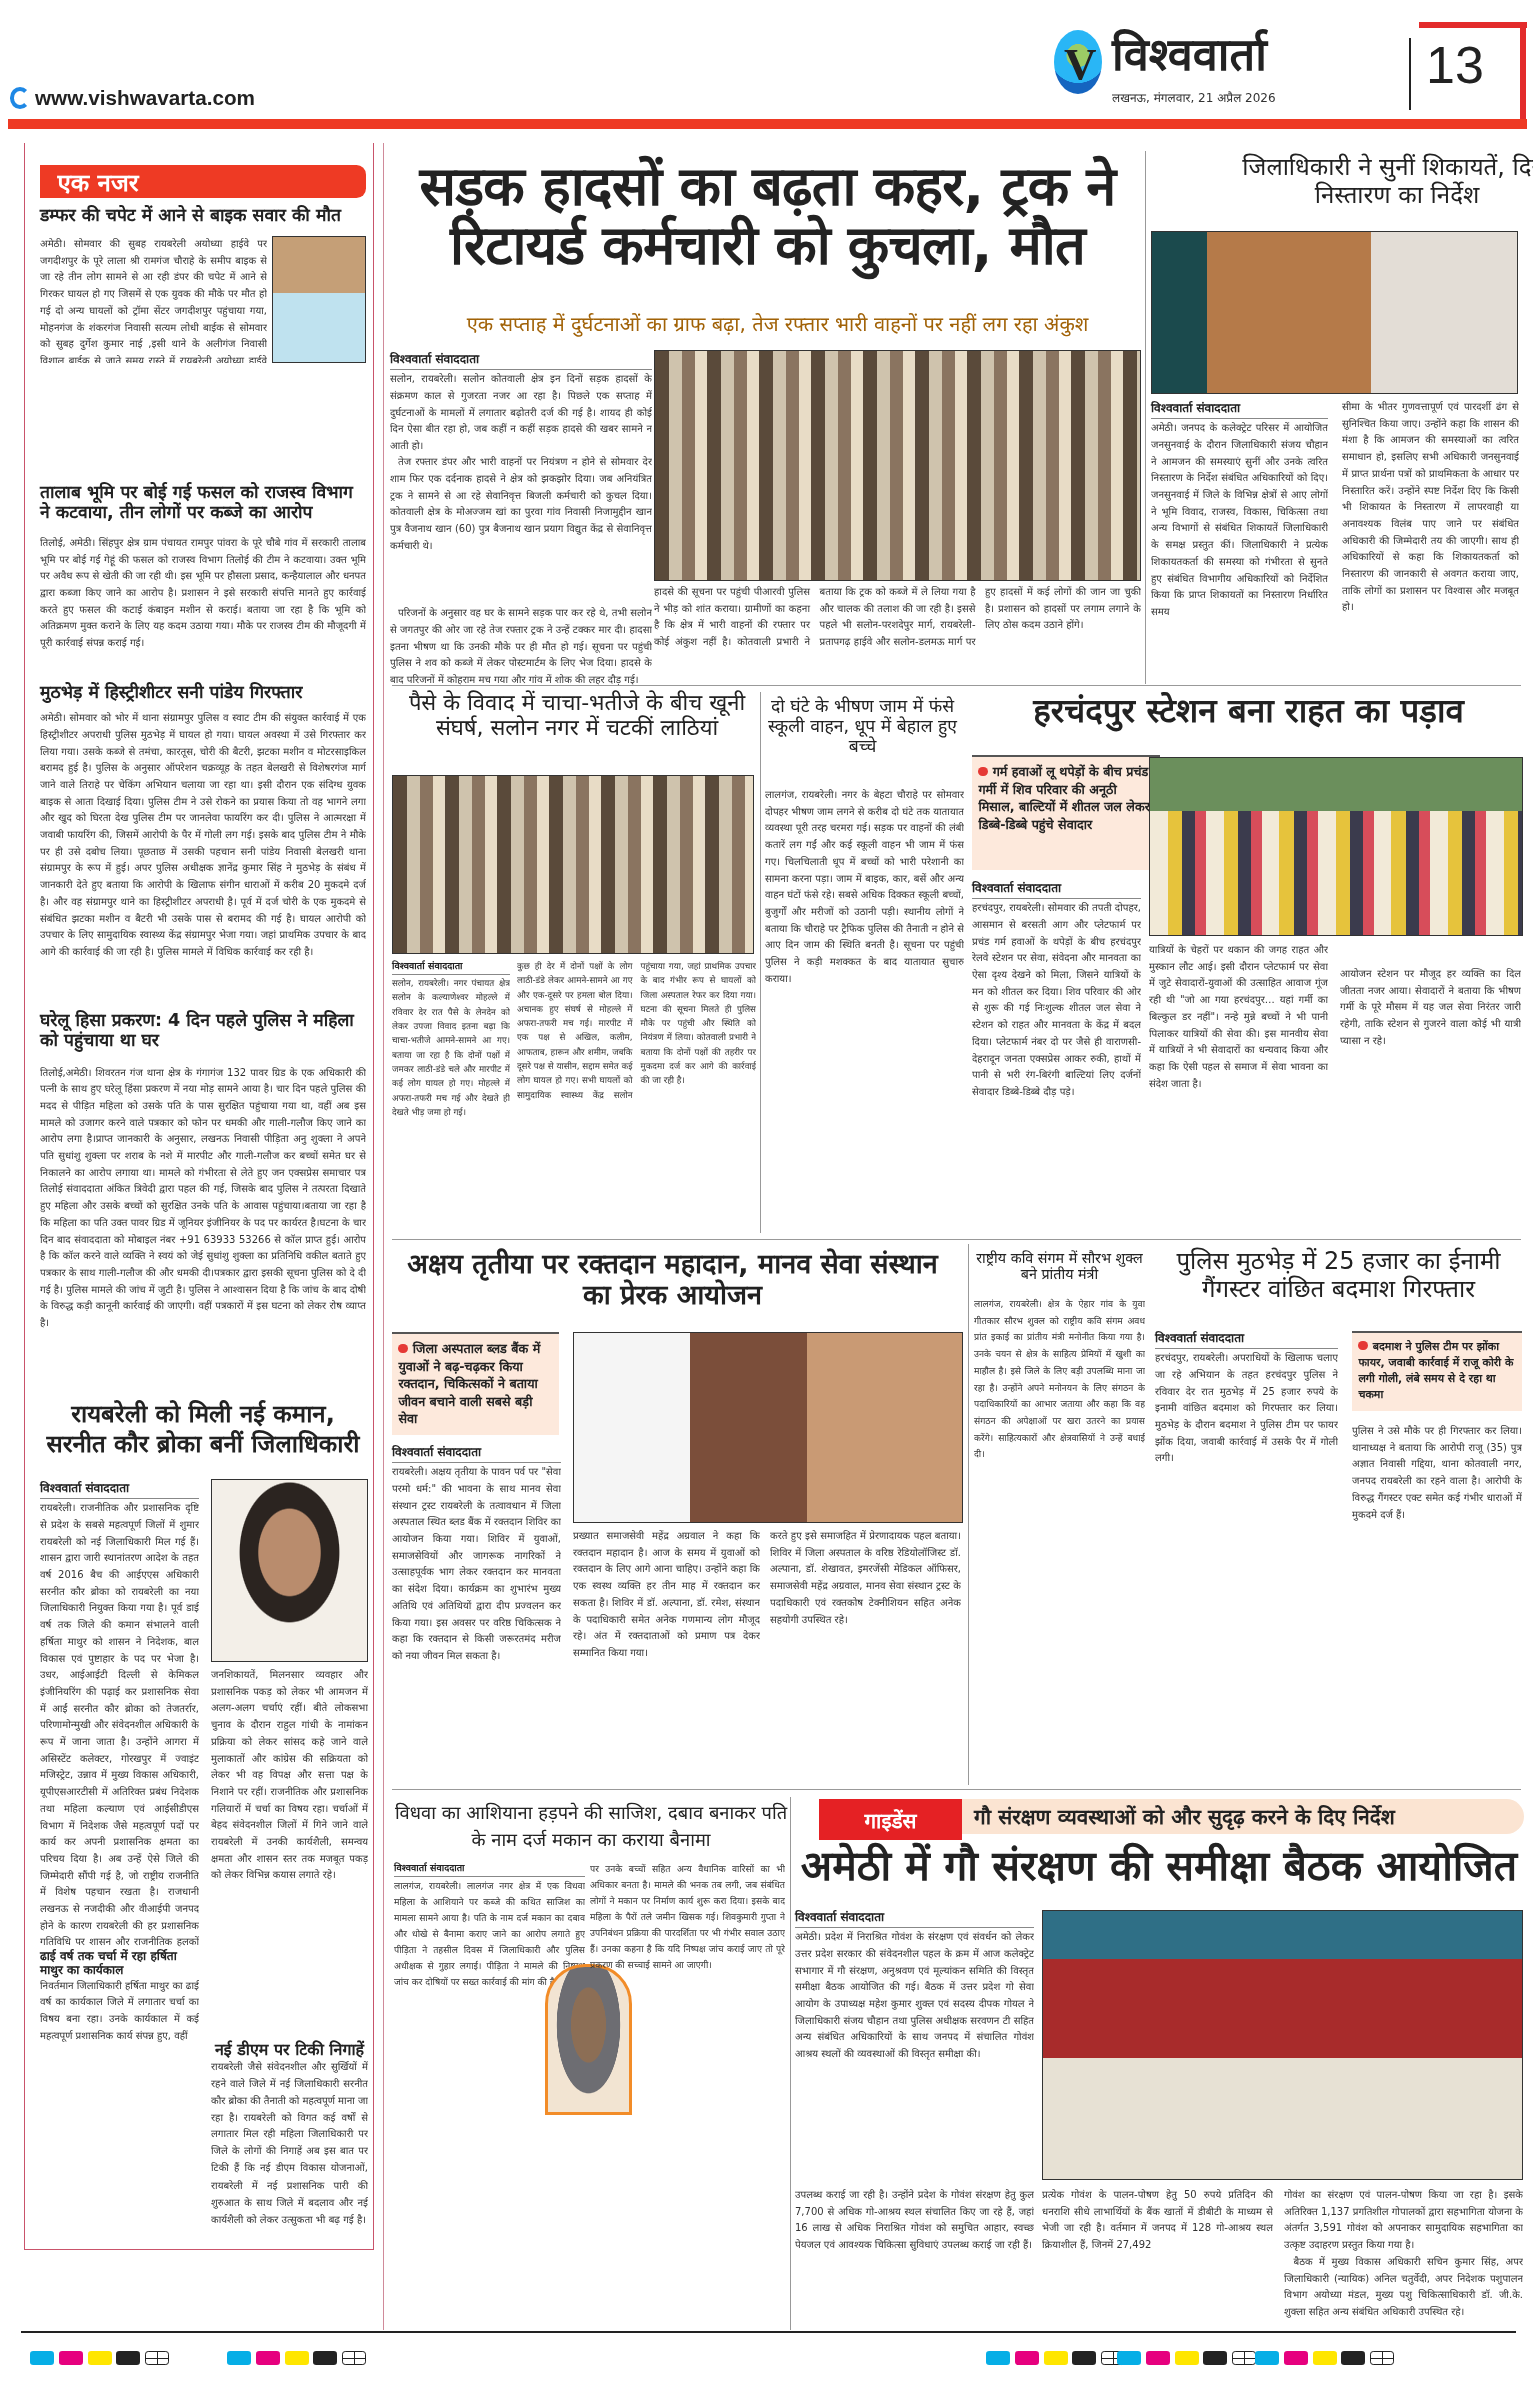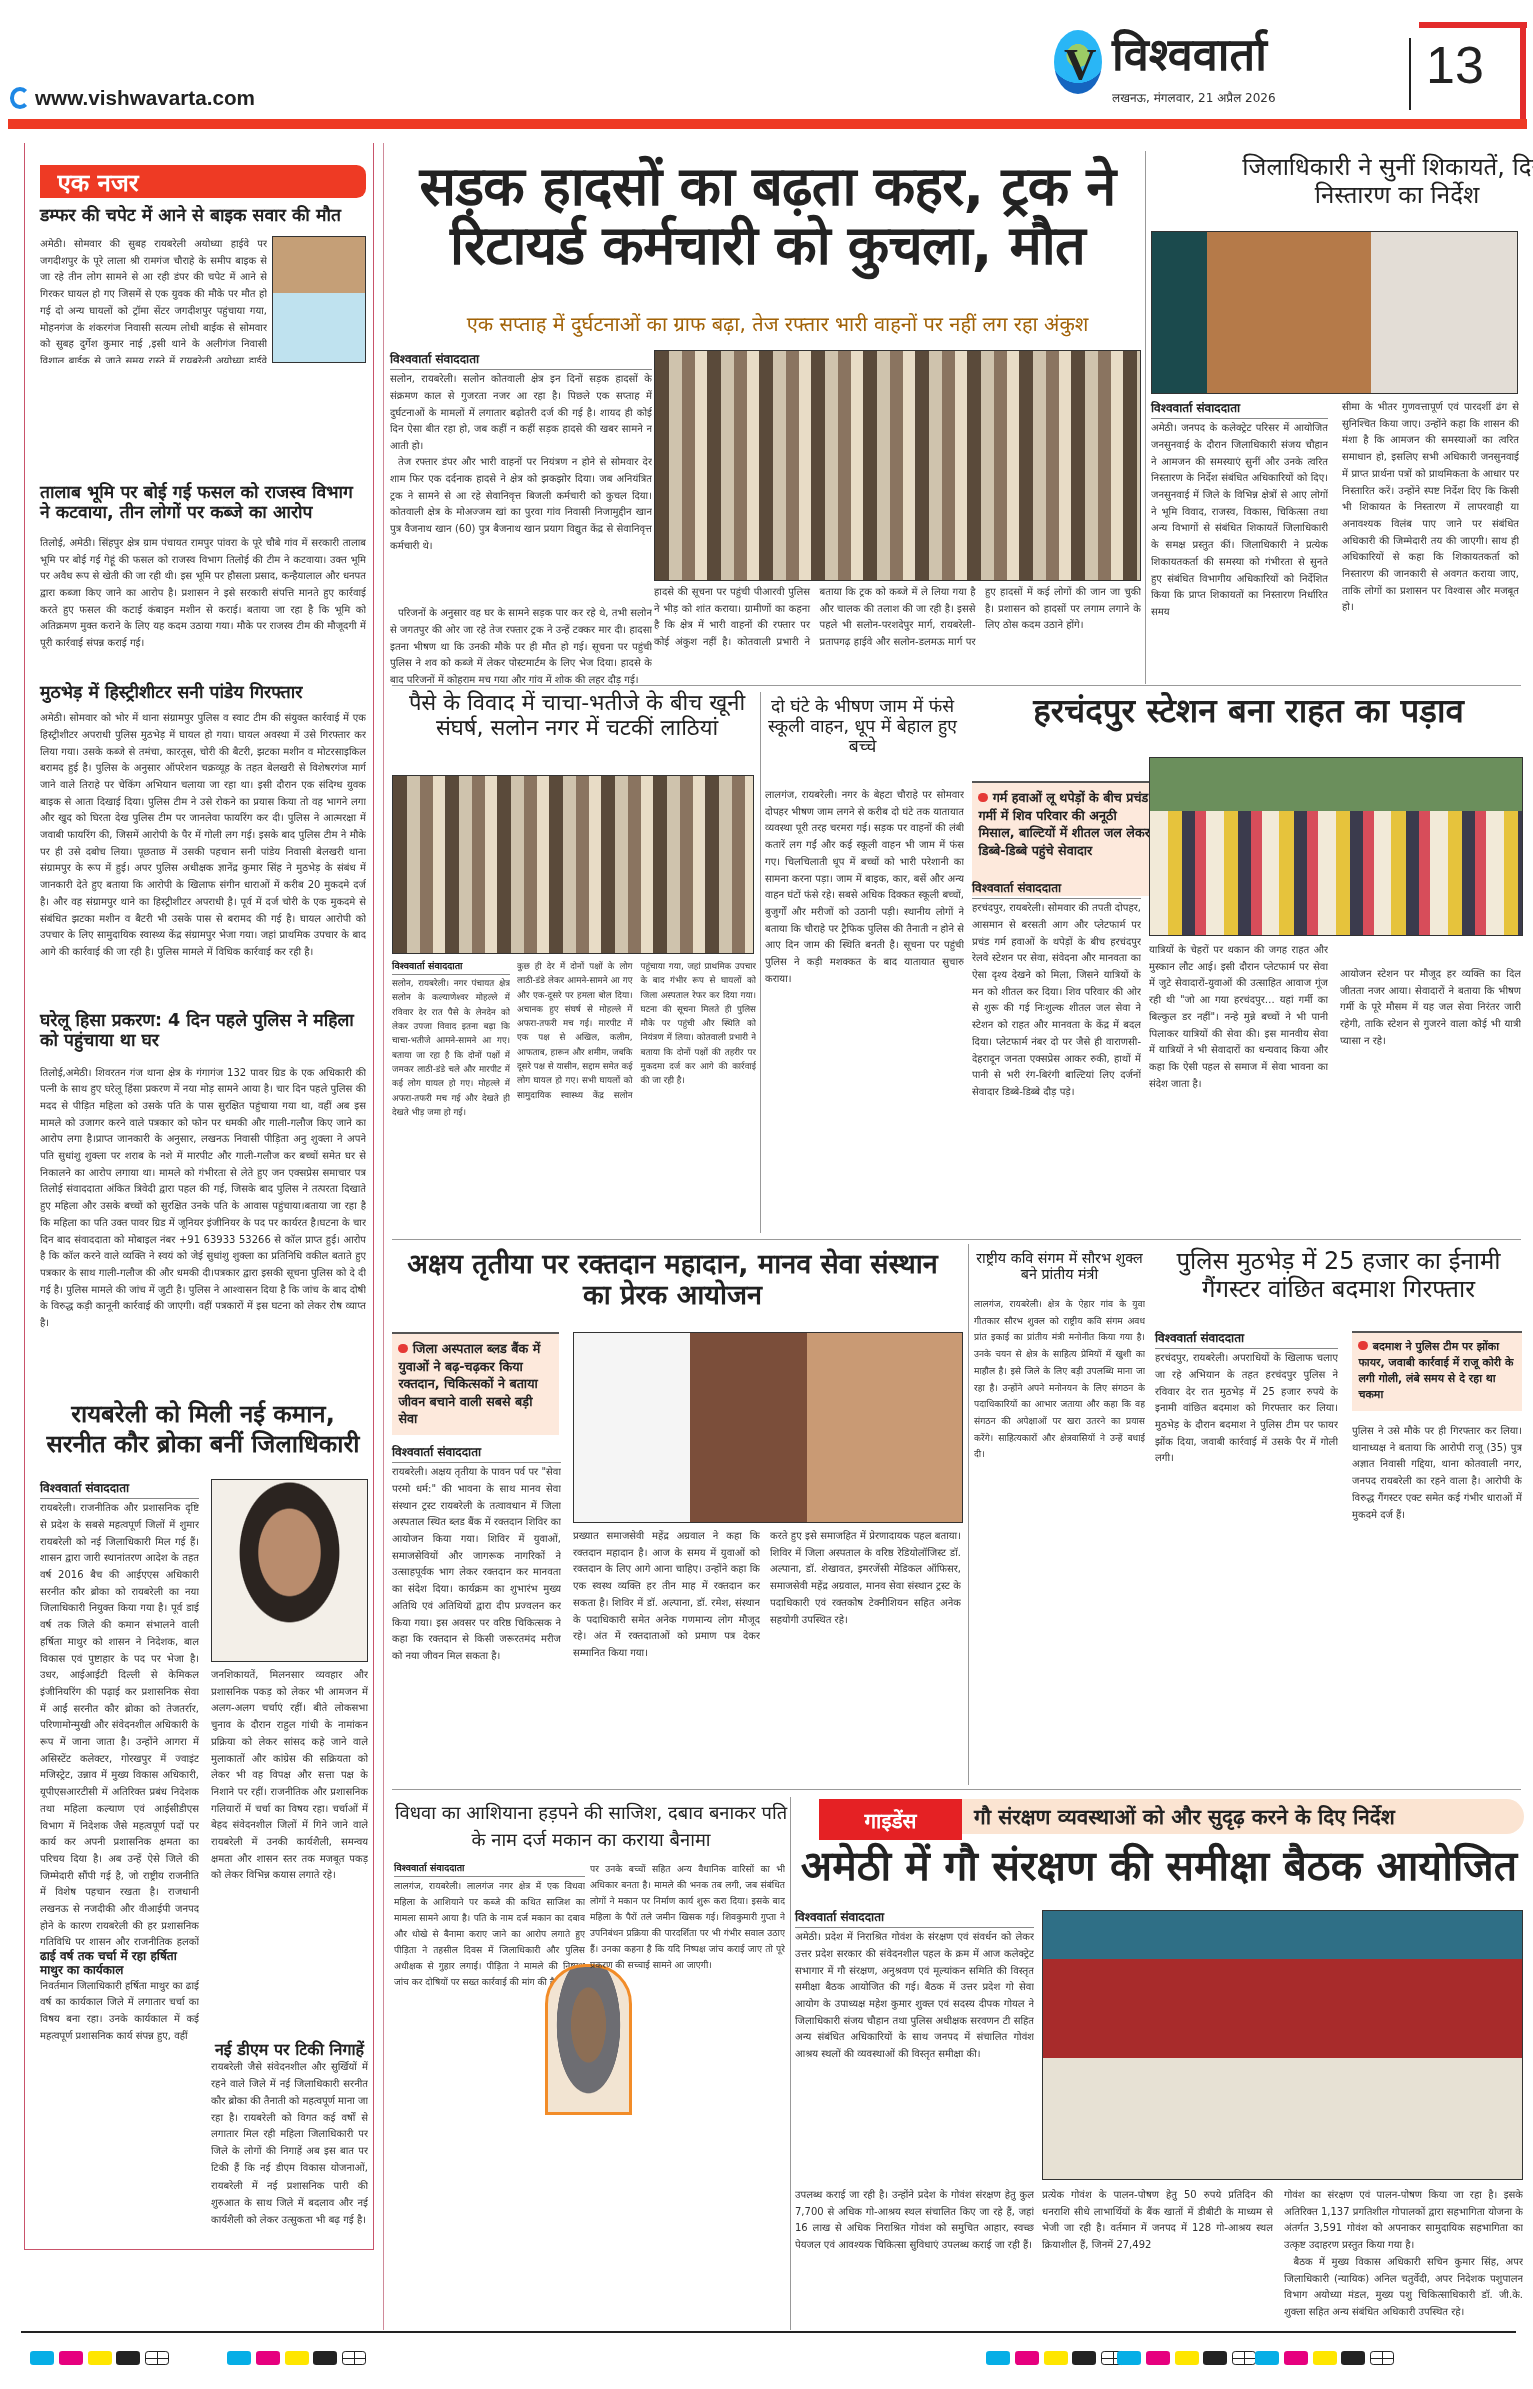--- a/index.html
+++ b/index.html
@@ -126,21 +126,21 @@
 <div class="abs" style="left:392px;top:959px;width:118px">
   <div class="byline" style="font-size:9.5px">विश्ववार्ता संवाददाता</div>
   <div class="body-txt" style="font-size:8.7px;line-height:14.3px;height:254px;overflow:hidden">सलोन, रायबरेली। नगर पंचायत क्षेत्र सलोन के कल्याणेश्वर मोहल्ले में रविवार देर रात पैसे के लेनदेन को लेकर उपजा विवाद इतना बढ़ा कि चाचा-भतीजे आमने-सामने आ गए। बताया जा रहा है कि दोनों पक्षों में जमकर लाठी-डंडे चले और मारपीट में कई लोग घायल हो गए। मोहल्ले में अफरा-तफरी मच गई और देखते ही देखते भीड़ जमा हो गई।</div>
 </div>
 <div class="abs body-txt" style="left:517px;top:959px;width:239px;height:270px;overflow:hidden;column-count:2;column-gap:8px;font-size:8.7px;line-height:14.3px">कुछ ही देर में दोनों पक्षों के लोग लाठी-डंडे लेकर आमने-सामने आ गए और एक-दूसरे पर हमला बोल दिया। अचानक हुए संघर्ष से मोहल्ले में अफरा-तफरी मच गई। मारपीट में एक पक्ष से अखिल, कलीम, आफताब, हारून और शमीम, जबकि दूसरे पक्ष से यासीन, सद्दाम समेत कई लोग घायल हो गए। सभी घायलों को सामुदायिक स्वास्थ्य केंद्र सलोन पहुंचाया गया, जहां प्राथमिक उपचार के बाद गंभीर रूप से घायलों को जिला अस्पताल रेफर कर दिया गया। घटना की सूचना मिलते ही पुलिस मौके पर पहुंची और स्थिति को नियंत्रण में लिया। कोतवाली प्रभारी ने बताया कि दोनों पक्षों की तहरीर पर मुकदमा दर्ज कर आगे की कार्रवाई की जा रही है।</div>
 
 <div class="abs h-side" style="left:763px;top:696px;width:199px;font-size:17.5px;text-align:center;font-weight:normal">दो घंटे के भीषण जाम में फंसे स्कूली वाहन, धूप में बेहाल हुए बच्चे</div>
 <div class="abs body-txt" style="left:765px;top:787px;width:199px;height:441px;overflow:hidden">लालगंज, रायबरेली। नगर के बेहटा चौराहे पर सोमवार दोपहर भीषण जाम लगने से करीब दो घंटे तक यातायात व्यवस्था पूरी तरह चरमरा गई। सड़क पर वाहनों की लंबी कतारें लग गईं और कई स्कूली वाहन भी जाम में फंस गए। चिलचिलाती धूप में बच्चों को भारी परेशानी का सामना करना पड़ा। जाम में बाइक, कार, बसें और अन्य वाहन घंटों फंसे रहे। सबसे अधिक दिक्कत स्कूली बच्चों, बुजुर्गों और मरीजों को उठानी पड़ी। स्थानीय लोगों ने बताया कि चौराहे पर ट्रैफिक पुलिस की तैनाती न होने से आए दिन जाम की स्थिति बनती है। सूचना पर पहुंची पुलिस ने कड़ी मशक्कत के बाद यातायात सुचारु कराया।</div>
 
 <div class="abs h-side" style="left:974px;top:692px;width:549px;font-size:33px;text-align:center">हरचंदपुर स्टेशन बना राहत का पड़ाव</div>
-<div class="abs pullbox" style="left:972px;top:781px;width:188px;height:115px">
+<div class="abs pullbox" style="left:972px;top:755px;width:188px;height:115px">
   <span class="dot"></span><span>गर्म हवाओं लू थपेड़ों के बीच प्रचंड गर्मी में शिव परिवार की अनूठी मिसाल, बाल्टियों में शीतल जल लेकर डिब्बे-डिब्बे पहुंचे सेवादार</span>
 </div>
 <div class="abs photo ph-people" style="left:1149px;top:757px;width:374px;height:179px"></div>
 <div class="abs" style="left:972px;top:879px;width:169px">
   <div class="byline">विश्ववार्ता संवाददाता</div>
   <div class="body-txt" style="height:334px;overflow:hidden">हरचंदपुर, रायबरेली। सोमवार की तपती दोपहर, आसमान से बरसती आग और प्लेटफार्म पर प्रचंड गर्म हवाओं के थपेड़ों के बीच हरचंदपुर रेलवे स्टेशन पर सेवा, संवेदना और मानवता का ऐसा दृश्य देखने को मिला, जिसने यात्रियों के मन को शीतल कर दिया। शिव परिवार की ओर से शुरू की गई निःशुल्क शीतल जल सेवा ने स्टेशन को राहत और मानवता के केंद्र में बदल दिया। प्लेटफार्म नंबर दो पर जैसे ही वाराणसी-देहरादून जनता एक्सप्रेस आकर रुकी, हाथों में पानी से भरी रंग-बिरंगी बाल्टियां लिए दर्जनों सेवादार डिब्बे-डिब्बे दौड़ पड़े।</div>
 </div>
 <div class="abs body-txt" style="left:1149px;top:942px;width:179px;height:286px;overflow:hidden">यात्रियों के चेहरों पर थकान की जगह राहत और मुस्कान लौट आई। इसी दौरान प्लेटफार्म पर सेवा में जुटे सेवादारों-युवाओं की उत्साहित आवाज गूंज रही थी "जो आ गया हरचंदपुर… यहां गर्मी का बिल्कुल डर नहीं"। नन्हे मुन्ने बच्चों ने भी पानी पिलाकर यात्रियों की सेवा की। इस मानवीय सेवा में यात्रियों ने भी सेवादारों का धन्यवाद किया और कहा कि ऐसी पहल से समाज में सेवा भावना का संदेश जाता है।</div>
 <div class="abs body-txt" style="left:1340px;top:966px;width:181px;height:286px;overflow:hidden">आयोजन स्टेशन पर मौजूद हर व्यक्ति का दिल जीतता नजर आया। सेवादारों ने बताया कि भीषण गर्मी के पूरे मौसम में यह जल सेवा निरंतर जारी रहेगी, ताकि स्टेशन से गुजरने वाला कोई भी यात्री प्यासा न रहे।</div>
 

